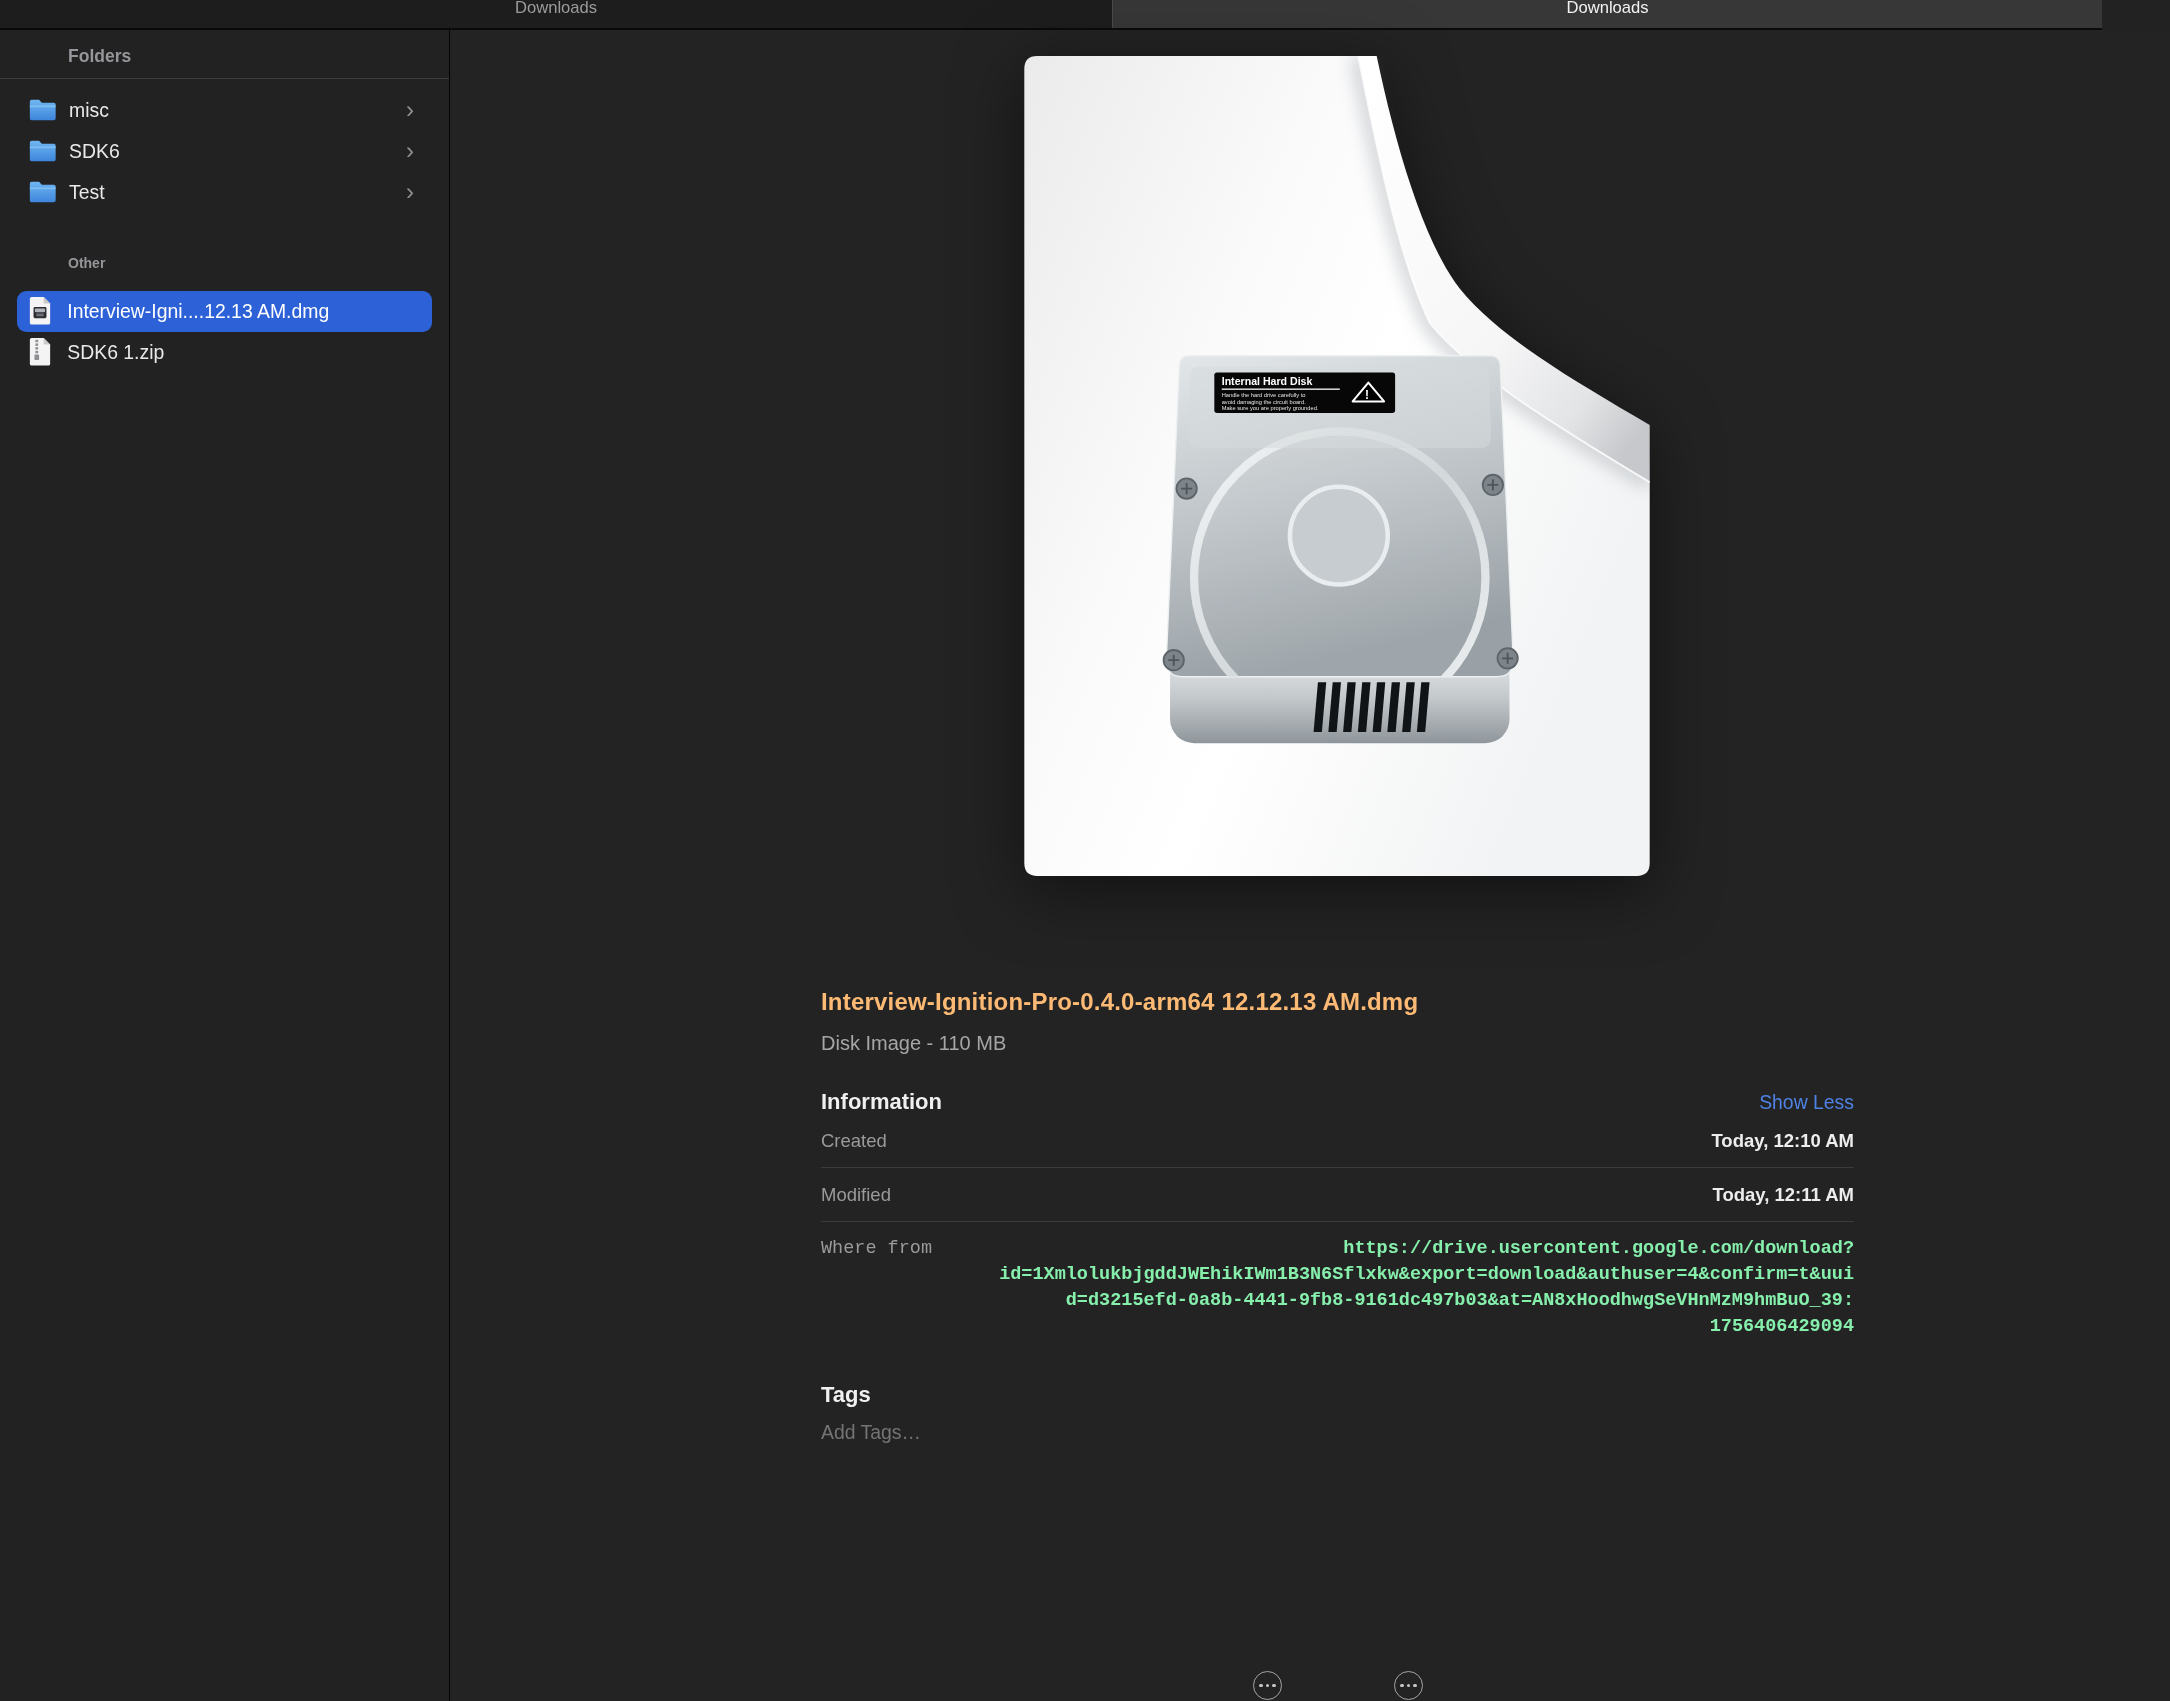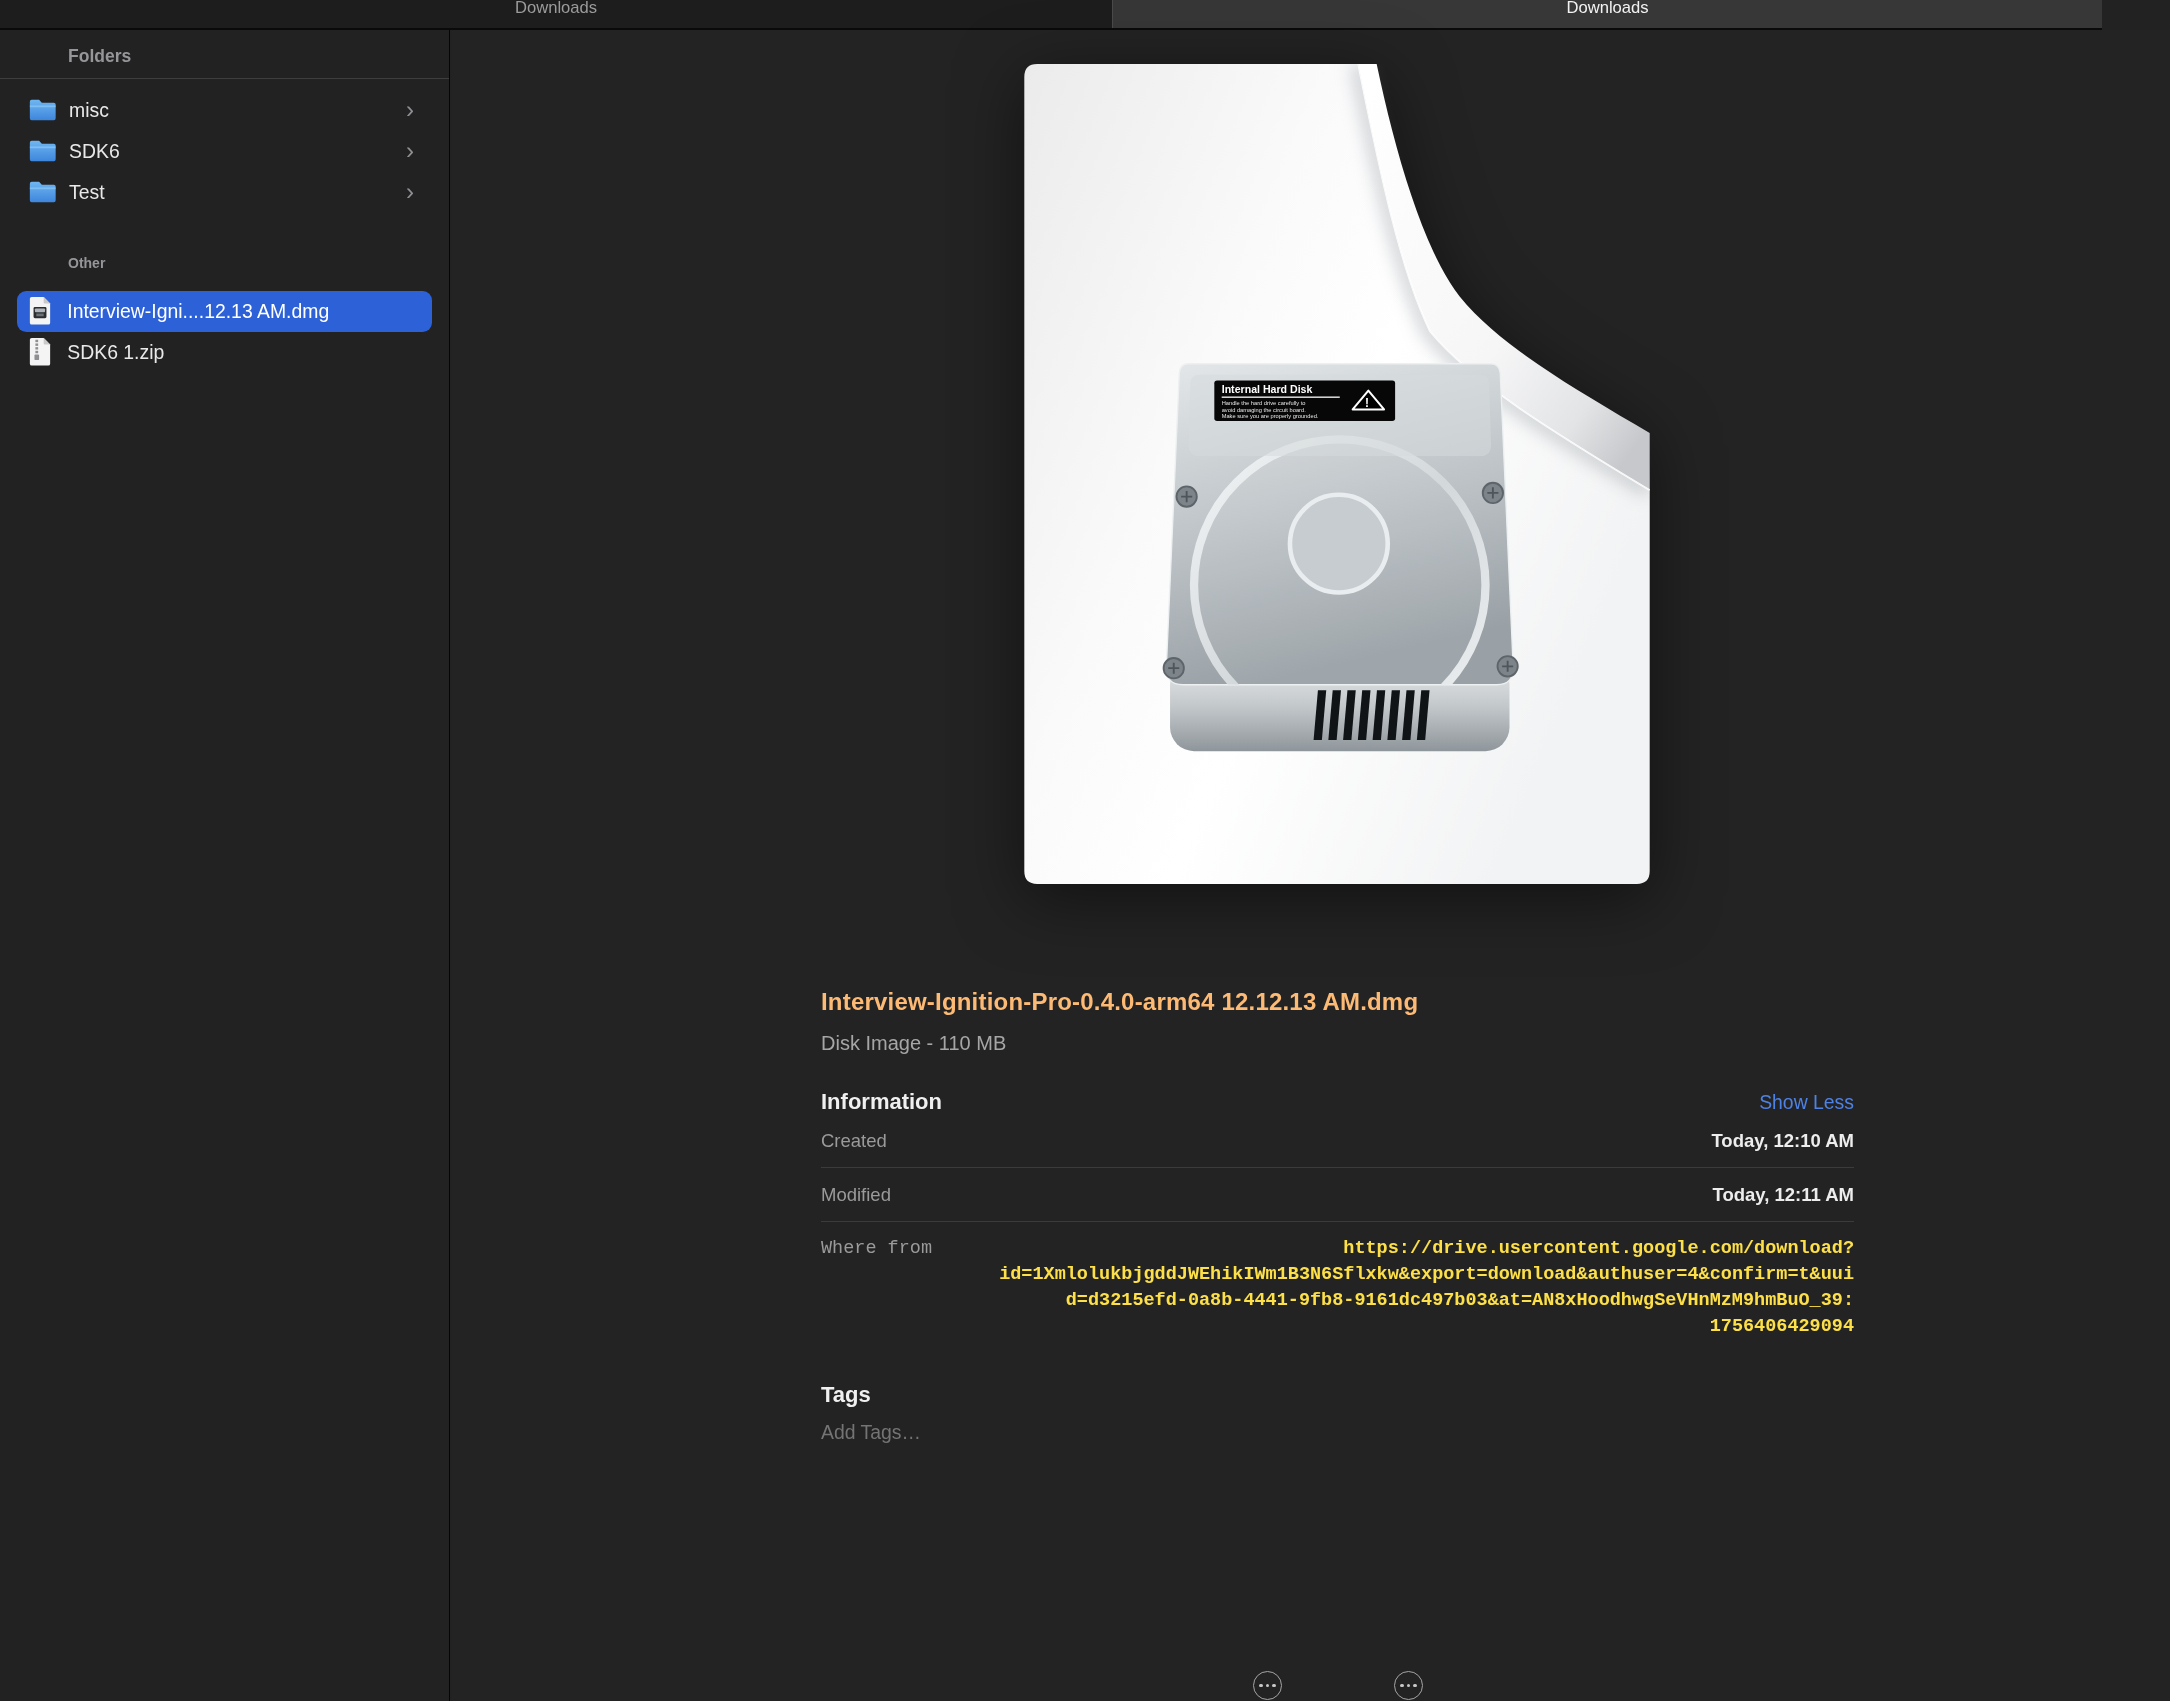--- a/index.html
+++ b/index.html
@@ -22,34 +22,34 @@
   .side-row{height:41px;display:flex;align-items:center;position:relative;margin:0 16.6px;border-radius:9.2px;padding:0 11px 0 11px;box-sizing:border-box;}
   .side-row .ficon{width:29.5px;height:24px;margin-right:12px;flex:0 0 auto;}
   .side-row .dicon{width:24px;height:29.5px;margin-right:15.7px;flex:0 0 auto;}
   .side-label{font-size:19.4px;color:#e9e9e9;white-space:nowrap;overflow:hidden;}
   .side-chevron{margin-left:auto;color:#8f8f94;font-size:24px;line-height:18.5px;font-weight:400;padding-right:7.4px;}
   .side-row.selected{background:#2d61d8;}
   .side-row.selected .side-label{color:#ffffff;}
   .other-header{font-size:14px;font-weight:700;color:#96969a;padding:42px 0 20px 68px;}
   
   .main{position:absolute;left:452px;top:30px;right:0;bottom:0;background:#232324;}
-  .preview-wrap{position:absolute;left:1024px;top:64px;width:626px;height:820px;filter:drop-shadow(0 14.8px 33px rgba(0,0,0,.5));}
+  .preview-wrap{position:absolute;left:1024px;top:56px;width:626px;height:820px;filter:drop-shadow(0 14.8px 33px rgba(0,0,0,.5));}
   
   .details{position:absolute;left:821px;top:988px;width:1033px;}
   .file-title{font-size:24px;font-weight:600;color:#fdba74;letter-spacing:0.2px;}
   .file-sub{font-size:20px;color:#a6a6a6;margin-top:15.7px;}
   .info-head{display:flex;align-items:baseline;justify-content:space-between;margin-top:34px;}
   .info-title{font-size:22px;font-weight:700;color:#f0f0f0;}
   .show-less{font-size:19.4px;color:#4e82e4;cursor:pointer;}
   .info-row{display:flex;justify-content:space-between;align-items:flex-start;padding:15.7px 0 14.8px 0;border-bottom:0.9px solid #3b3b3c;}
   .info-label{font-size:18.5px;color:#9a9a9a;}
   .info-value{font-size:18.5px;font-weight:600;color:#ededed;}
   .where-row{display:flex;justify-content:space-between;padding-top:14.8px;font-family:Liberation Mono, monospace;}
   .where-label{font-size:18.5px;color:#9a9a9a;flex:0 0 auto;padding-top:1.8px;}
-  .url-lines{text-align:right;font-size:18.5px;font-weight:600;color:#fde047;line-height:26px;max-width:904px;}
+  .url-lines{text-align:right;font-size:18.5px;font-weight:600;color:#86efac;line-height:26px;max-width:904px;}
   .tags-title{font-size:22px;font-weight:700;color:#f0f0f0;margin-top:42px;}
   .add-tags{font-size:19.4px;color:#747474;margin-top:13px;}
   
   .circle-btn{position:absolute;width:29px;height:29px;border:1.8px solid #a5a5a5;border-radius:50%;display:flex;align-items:center;justify-content:center;gap:2.8px;box-sizing:border-box;background:transparent;}
   .circle-btn i{width:3.7px;height:3.7px;border-radius:50%;background:#c7c7c7;display:block;}
   .cb1{left:1253px;top:1671px;}
   .cb2{left:1394px;top:1671px;}
 </style>
 </head>
 <body>

